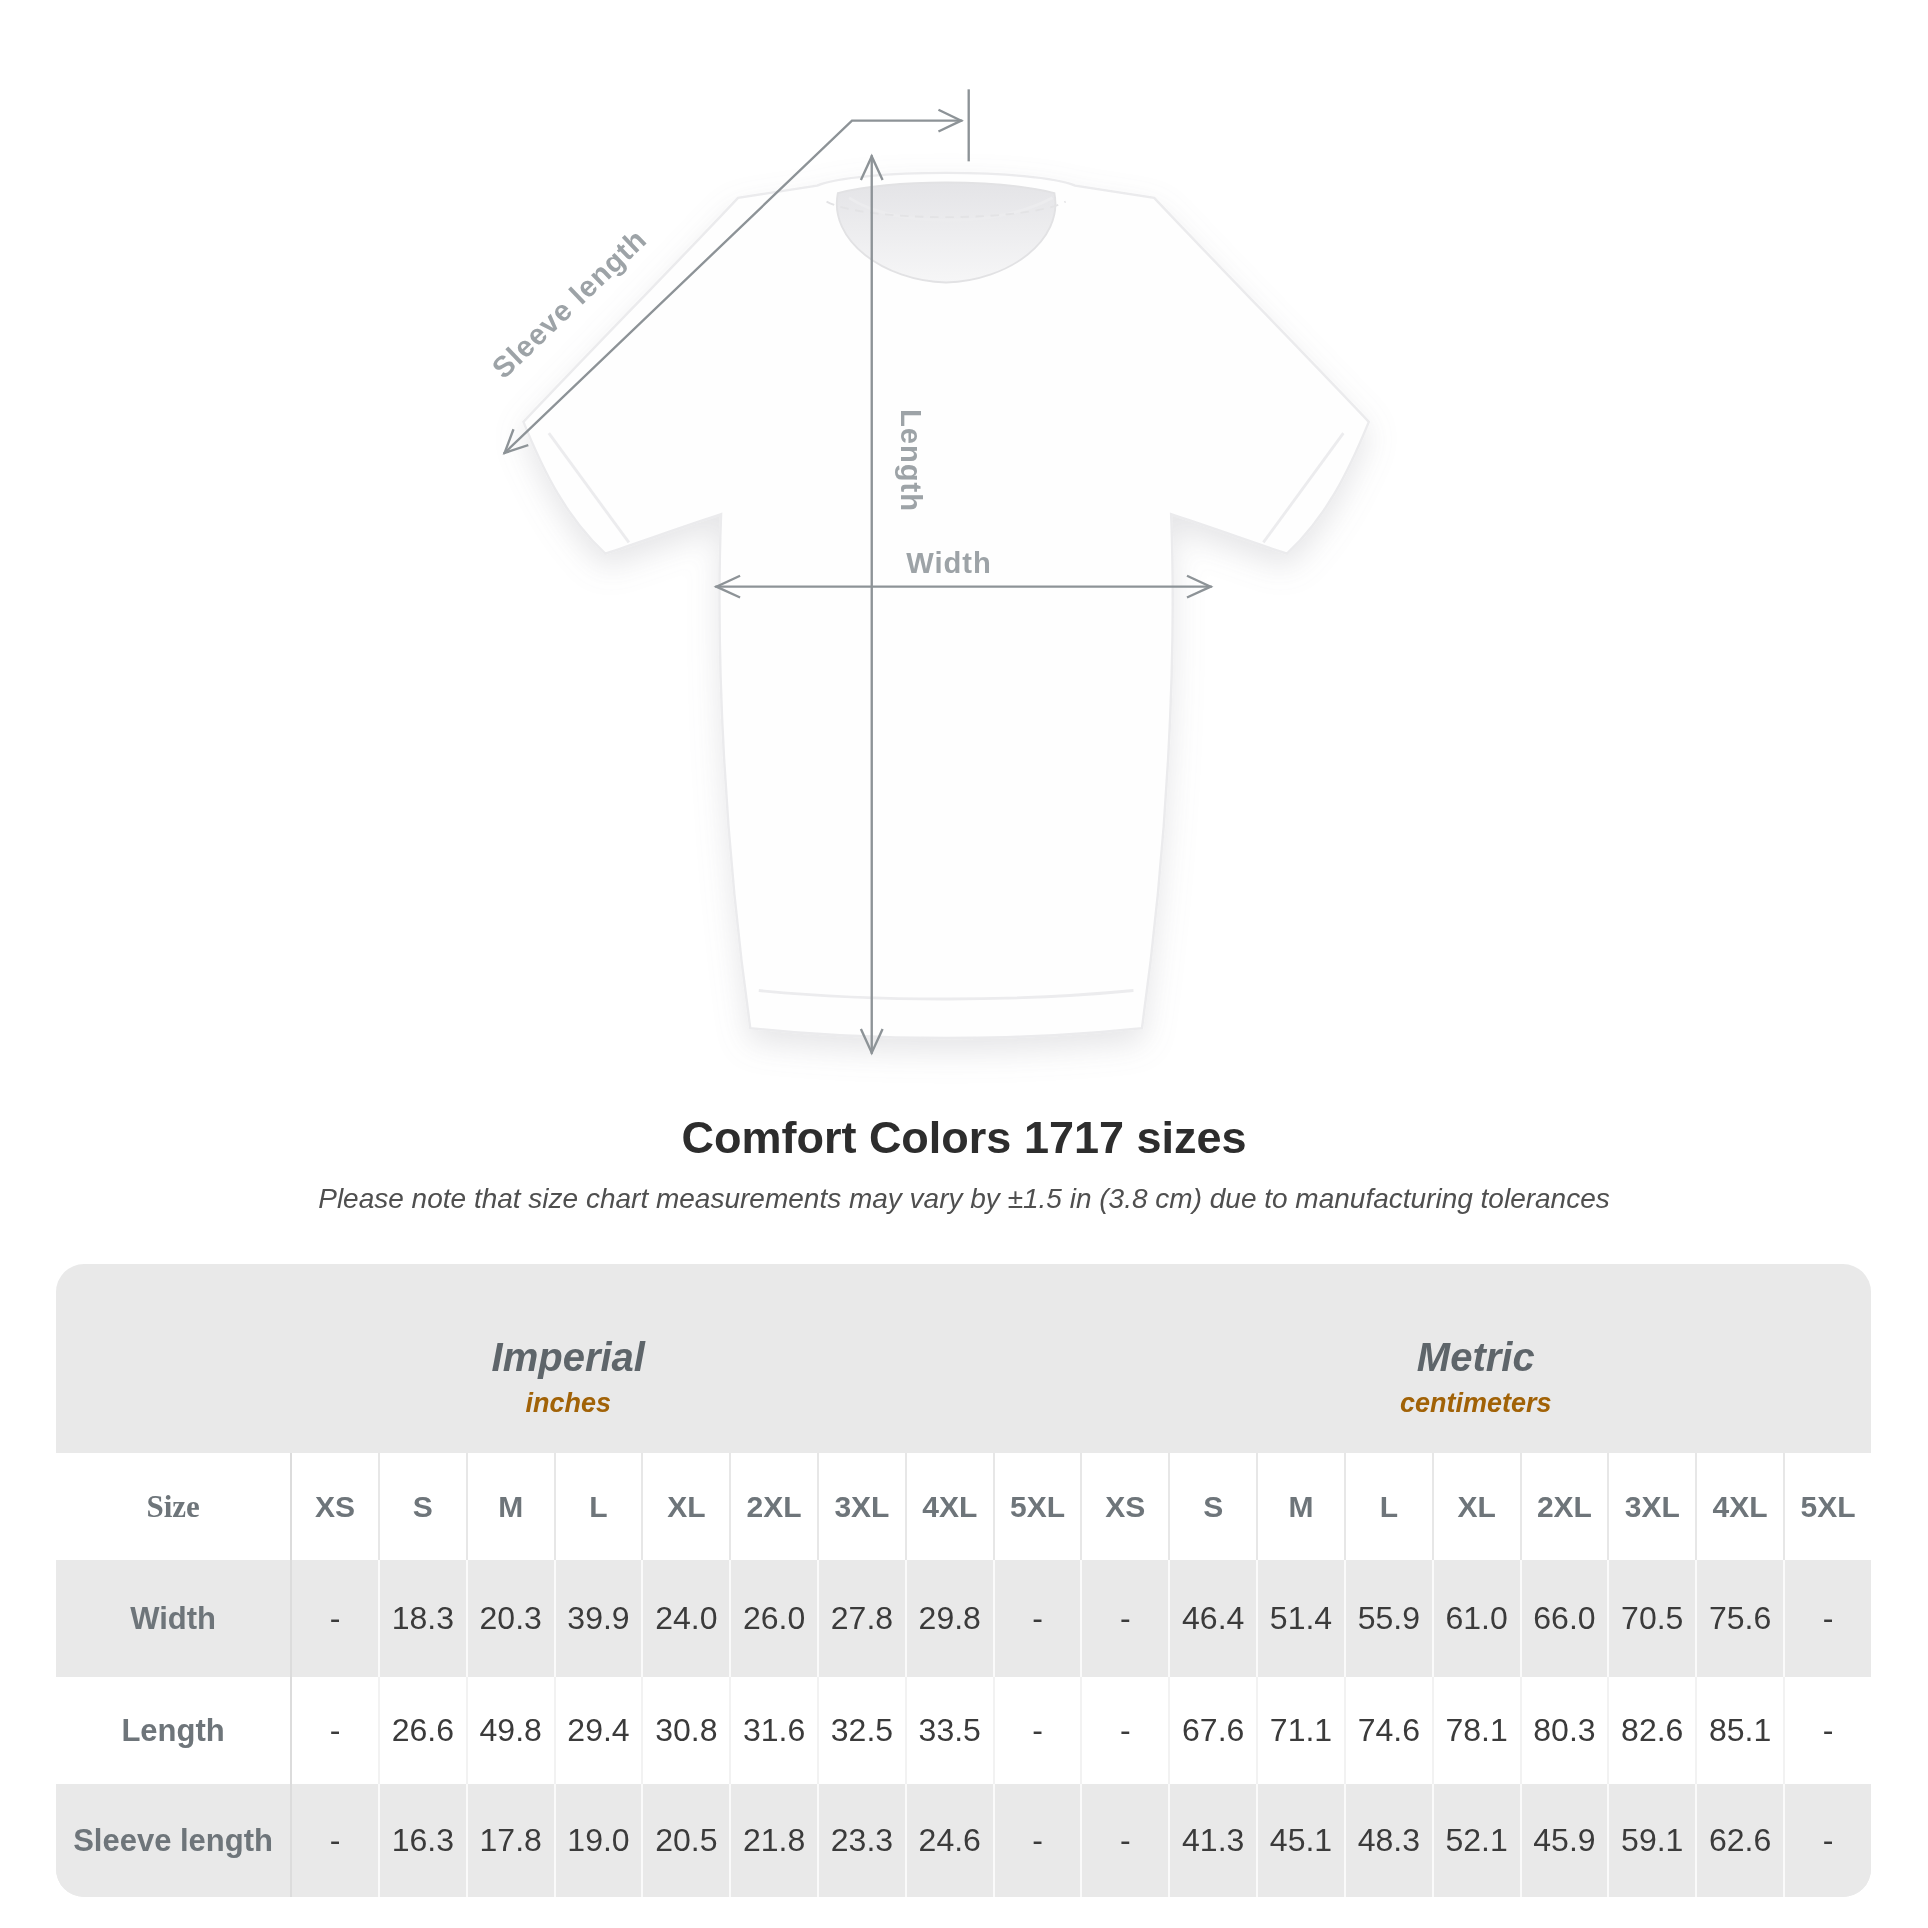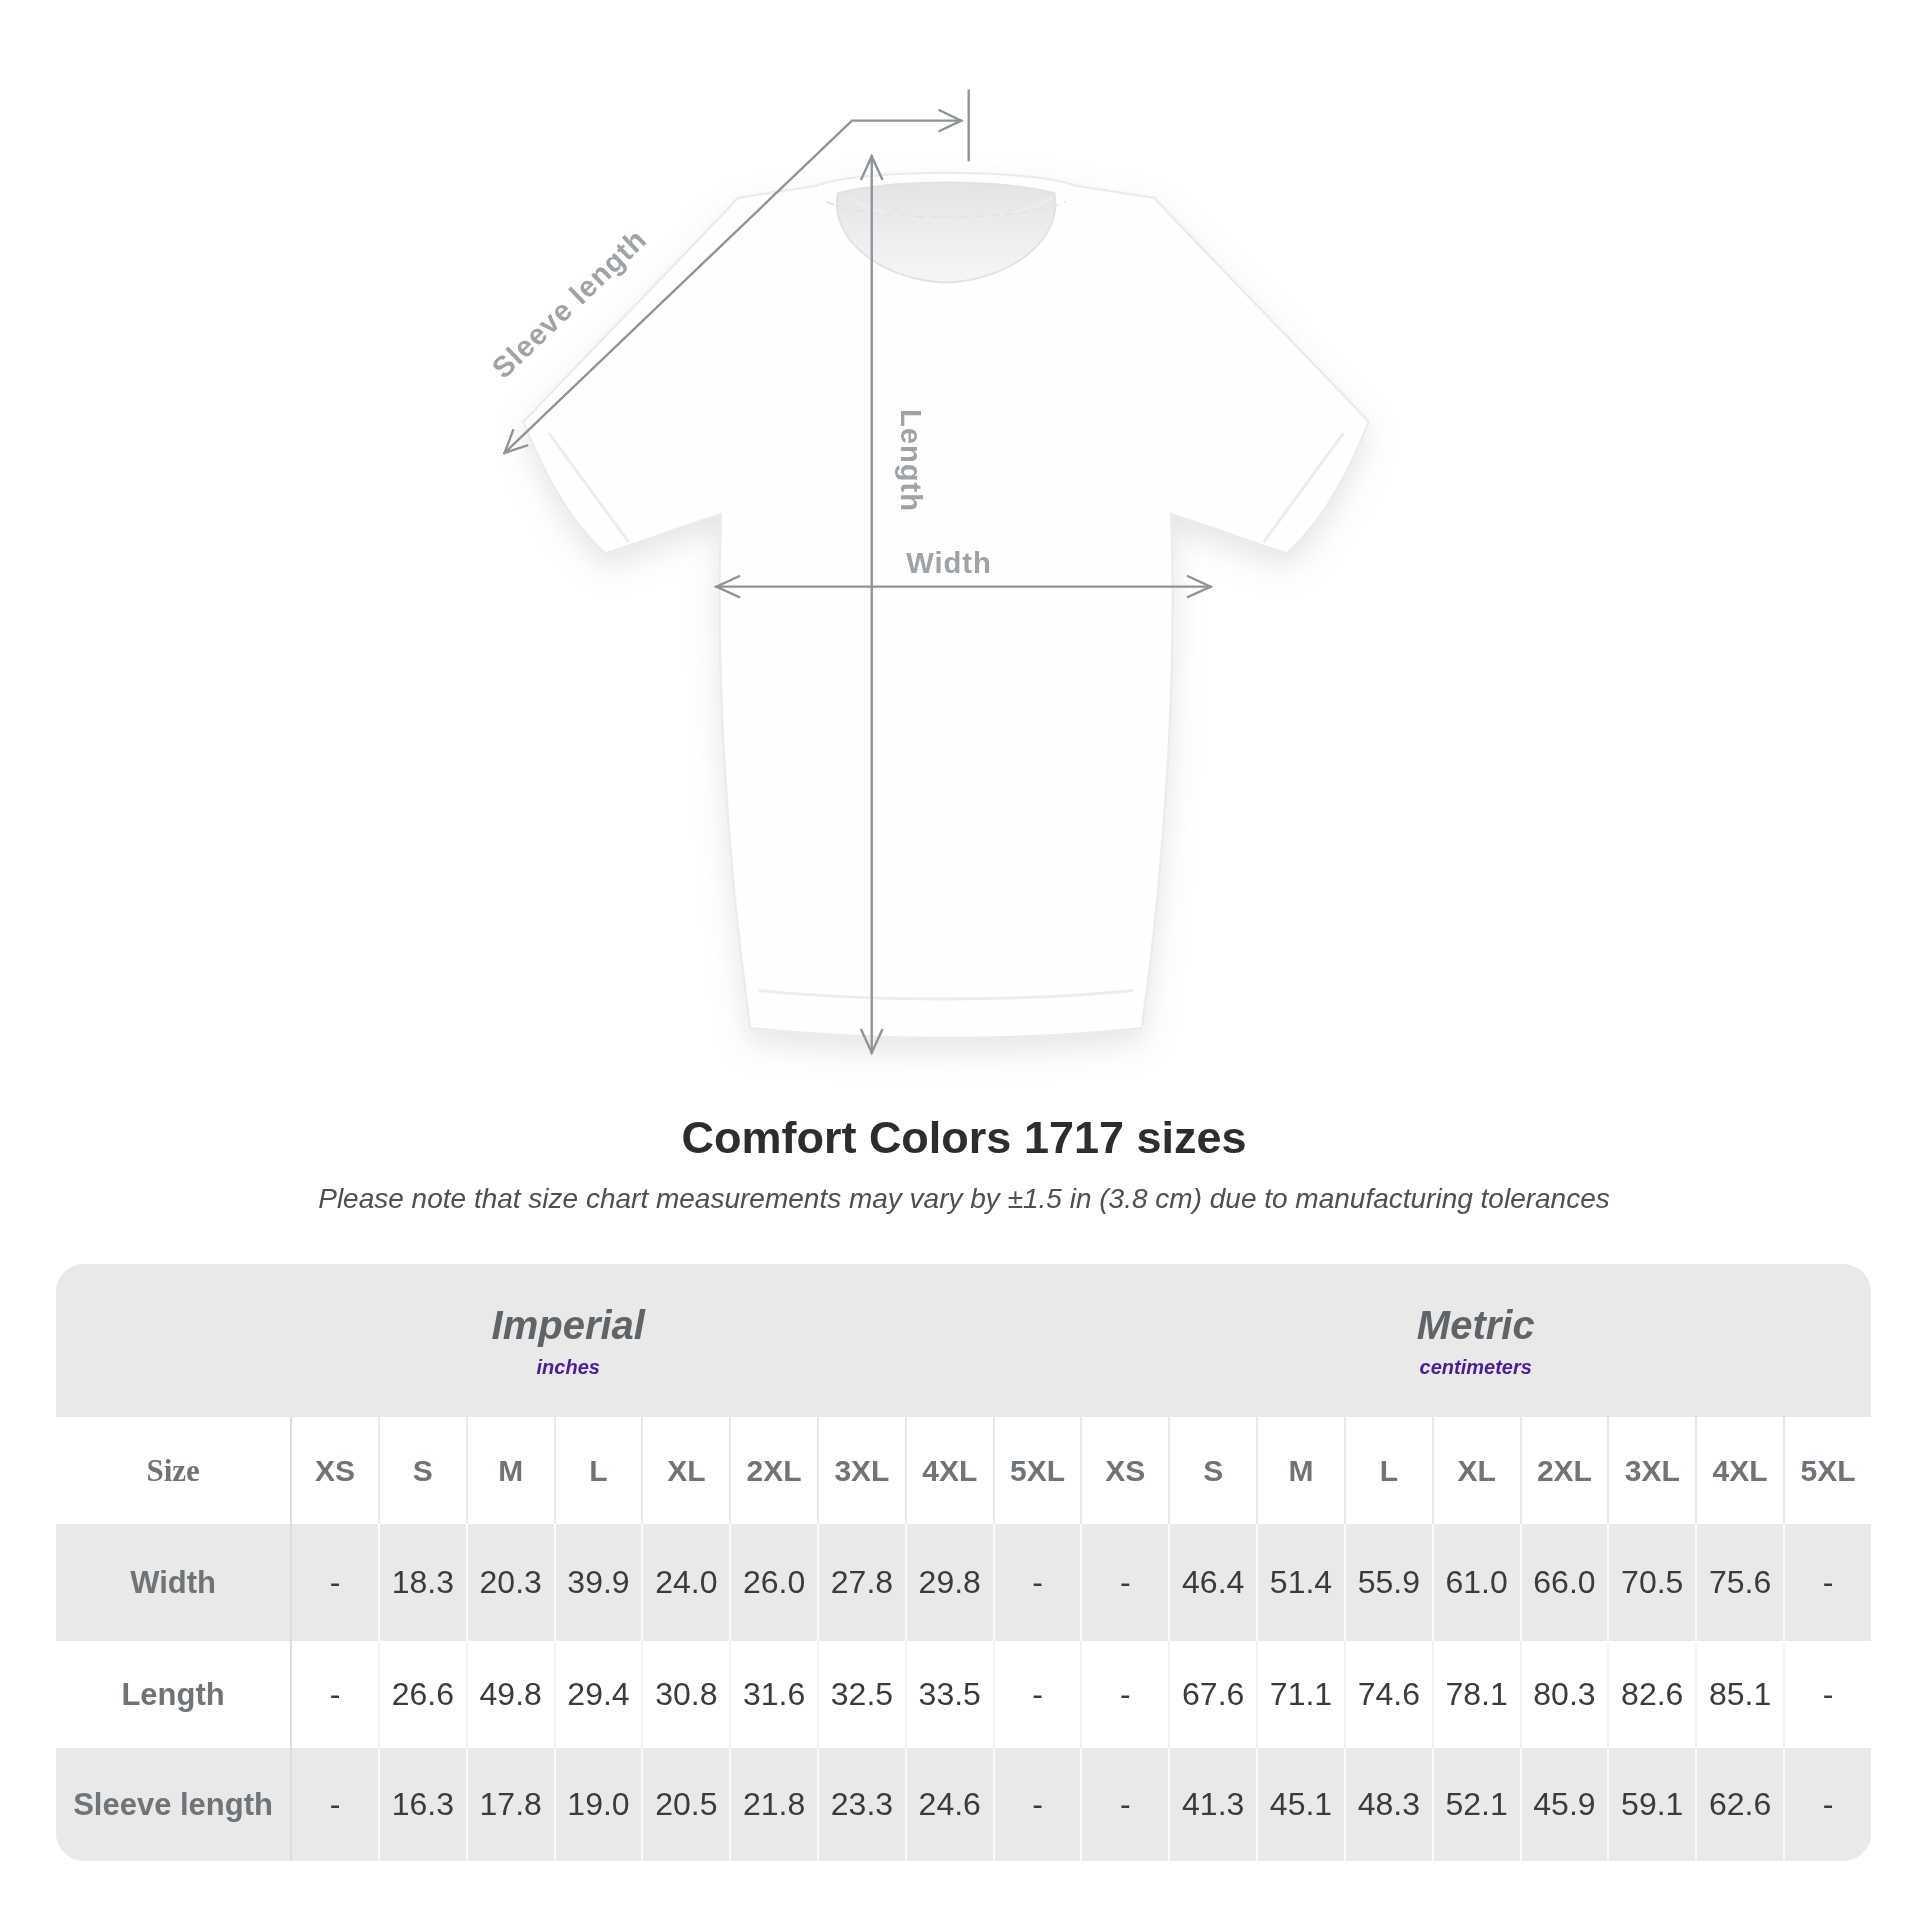--- a/index.html
+++ b/index.html
@@ -25,26 +25,26 @@
   .subtitle{
     margin:18px 38px 0 38px;text-align:center;
     font-size:28px;font-style:italic;color:#4f4f4f;line-height:1.2;
   }
 
   
   .size-table{
     margin:49px 0 0 56px;width:1815px;
     background:#e9e9e9;border-radius:28px;overflow:hidden;
   }
-  table{width:100%;border-collapse:separate;border-spacing:0;table-layout:fixed;}
+  table{width:100%;border-collapse:separate;border-spacing:0;table-layout:fixed;margin-top:36px;}
   th,td{text-align:center;vertical-align:middle;padding:0;}
 
   .units-row th{height:153px;background:transparent;}
   .unit-title{font-size:40px;font-weight:bold;font-style:italic;color:#5e656a;}
-  .unit-sub{margin-top:7.5px;font-size:20px;font-style:italic;color:#4c1d95;}
+  .unit-sub{margin-top:7.5px;font-size:27px;font-style:italic;color:#a16207;}
 
   .sizes-row th{height:107px;background:#ffffff;
     font-size:30px;font-weight:bold;color:#6e757a;}
   .sizes-row th.lbl{font-size:31px;font-family:Liberation Serif, serif;}
 
   tbody td{font-size:32px;color:#3b3b3b;}
   tbody td.lbl{font-size:31px;font-weight:bold;color:#6e757a;}
 
   tr.row-gray td{background:#e9e9e9;height:117px;}
   tr.row-white td{background:#ffffff;height:107px;}

